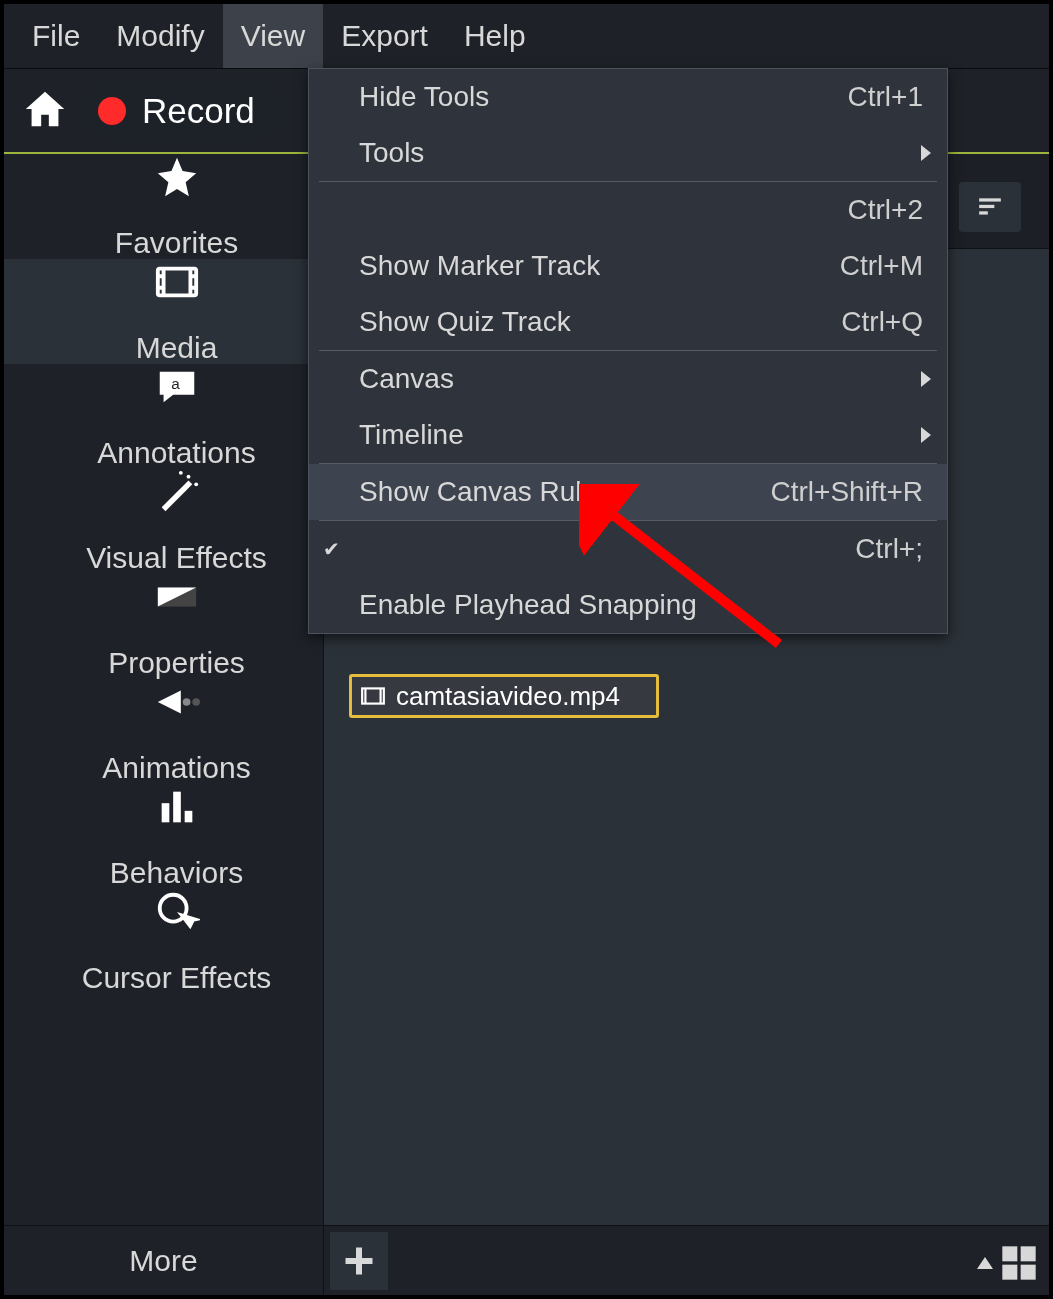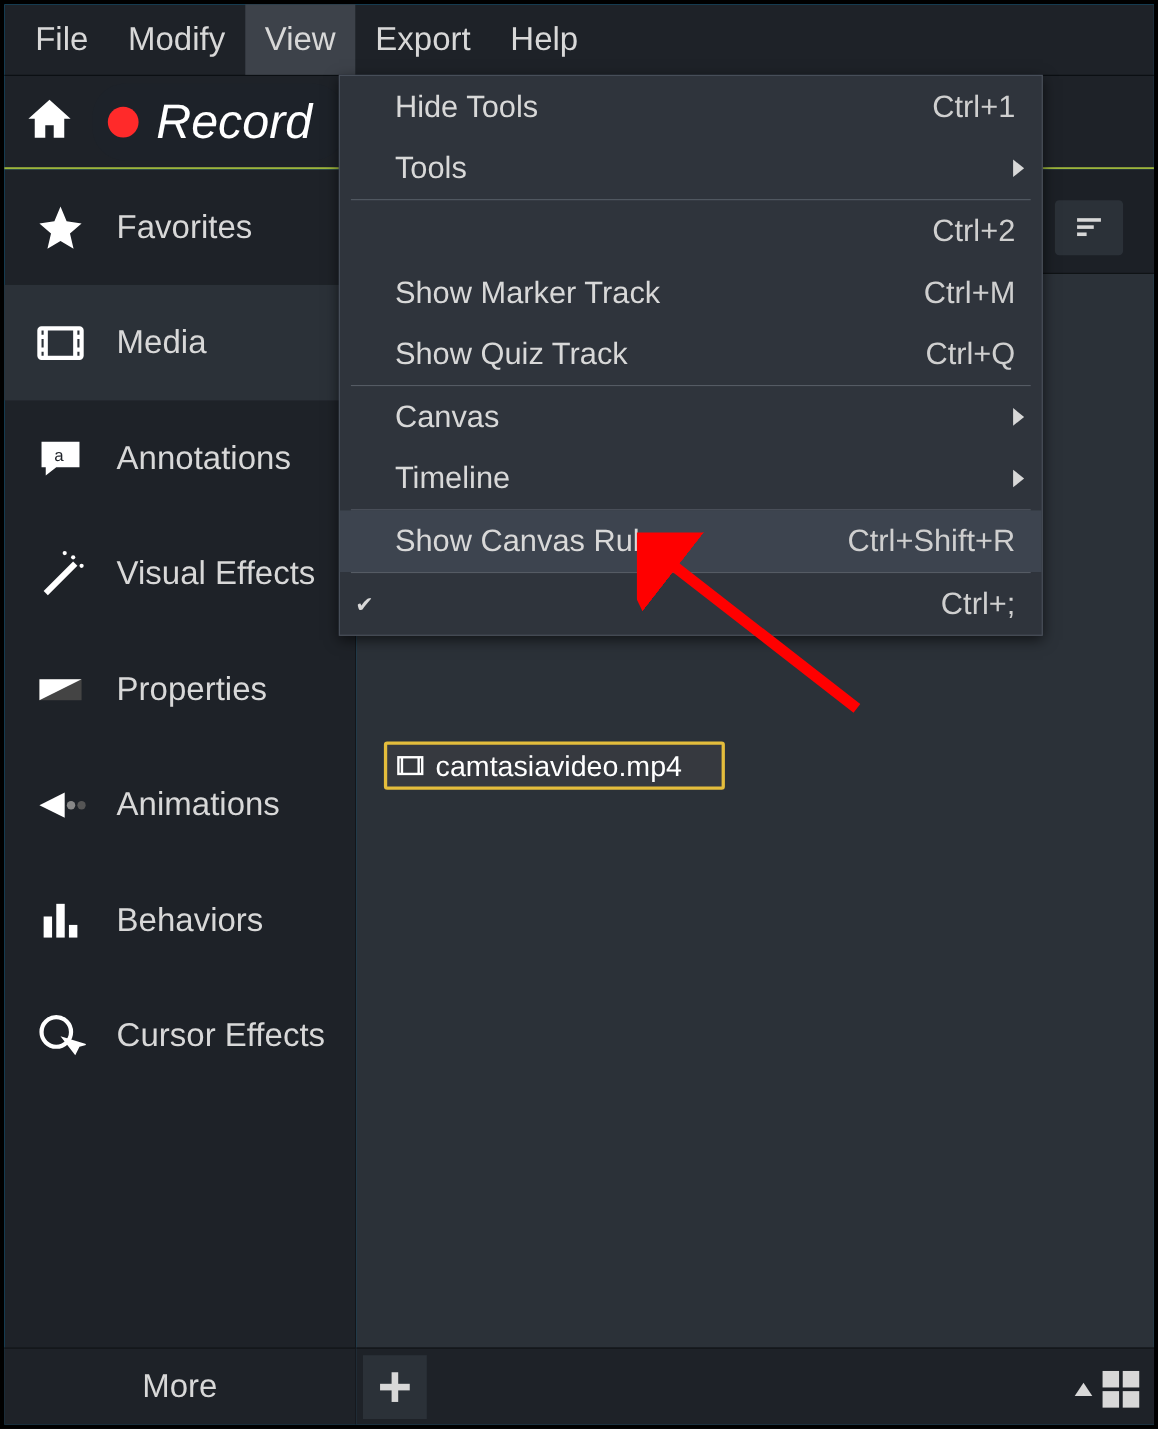--- a/index.html
+++ b/index.html
@@ -5,21 +5,21 @@
   * { box-sizing: border-box; margin: 0; padding: 0; }
   body {
     background: #000;
     font-family: -apple-system, "Segoe UI", Arial, sans-serif;
     color: #d8d8d8;
     width: 1053px;
     height: 1299px;
     overflow: hidden;
     position: relative;
   }
-  .app { position: absolute; inset: 4px; background: #0ea5e9; text-align: right; }
+  .app { position: absolute; inset: 4px; background: #a21caf; text-align: right; }
 
   
   .menubar {
     height: 65px;
     display: flex;
     align-items: stretch;
     background: #1e2228;
     padding-left: 10px;
     border-bottom: 1px solid #090c0e;
   }
@@ -46,41 +46,42 @@
   .recordbar .home-icon svg { width: 46px; height: 46px; }
   .record-pill {
     background: #1d2229;
     border-radius: 30px;
     padding: 10px 30px 10px 14px;
     display: flex;
     align-items: center;
     gap: 16px;
   }
   .record-dot { width: 28px; height: 28px; border-radius: 50%; background: #ff2a2a; }
-  .record-text { font-size: 44px; color: #fff; font-style: italic; }
+  .record-text { font-size: 35px; color: #fff; }
 
   .panes { display: flex; height: calc(100% - 150px); }
 
   
   .sidebar {
     width: 320px;
     background: #1e2228;
     display: flex;
     flex-direction: column;
     border-right: 1px solid #0f1215;
   }
   .sidebar-item {
     height: 105px;
     display: flex;
     align-items: center;
     gap: 26px;
     padding-left: 26px;
     font-size: 30px;
     color: #d8d8d8;
     cursor: default;
+    flex-direction: column;
   }
   .sidebar-item.active { background: #2b3138; }
   .sidebar-icon { width: 50px; height: 50px; display: flex; align-items: center; justify-content: center; }
   .sidebar-icon svg { width: 46px; height: 46px; }
   .sidebar-more {
     margin-top: auto;
     height: 70px;
     display: flex;
     align-items: center;
     justify-content: center;
@@ -319,20 +320,23 @@
       <div class="dd-sep"></div>
       <div class="dd-item highlight">
         <span>Show Canvas Ruler</span>
         <span class="shortcut">Ctrl+Shift+R</span>
       </div>
       <div class="dd-sep"></div>
       <div class="dd-item">
         <span class="check">✔</span>
         <span class="shortcut">Ctrl+;</span>
       </div>
+      <div class="dd-item">
+        <span>Enable Playhead Snapping</span>
+      </div>
     </div>
 
   <svg class="red-arrow" width="230" height="180">
     <defs>
         <marker id="ah" markerWidth="12" markerHeight="12" refX="2" refY="5" orient="auto">
           <polygon points="0,0 10,5 0,10" fill="#ff0000"></polygon>
         </marker>
       </defs>
     <line x1="200" y1="160" x2="20" y2="20" stroke="#ff0000" stroke-width="10" marker-end="url(#ah)"></line>
   </svg>

